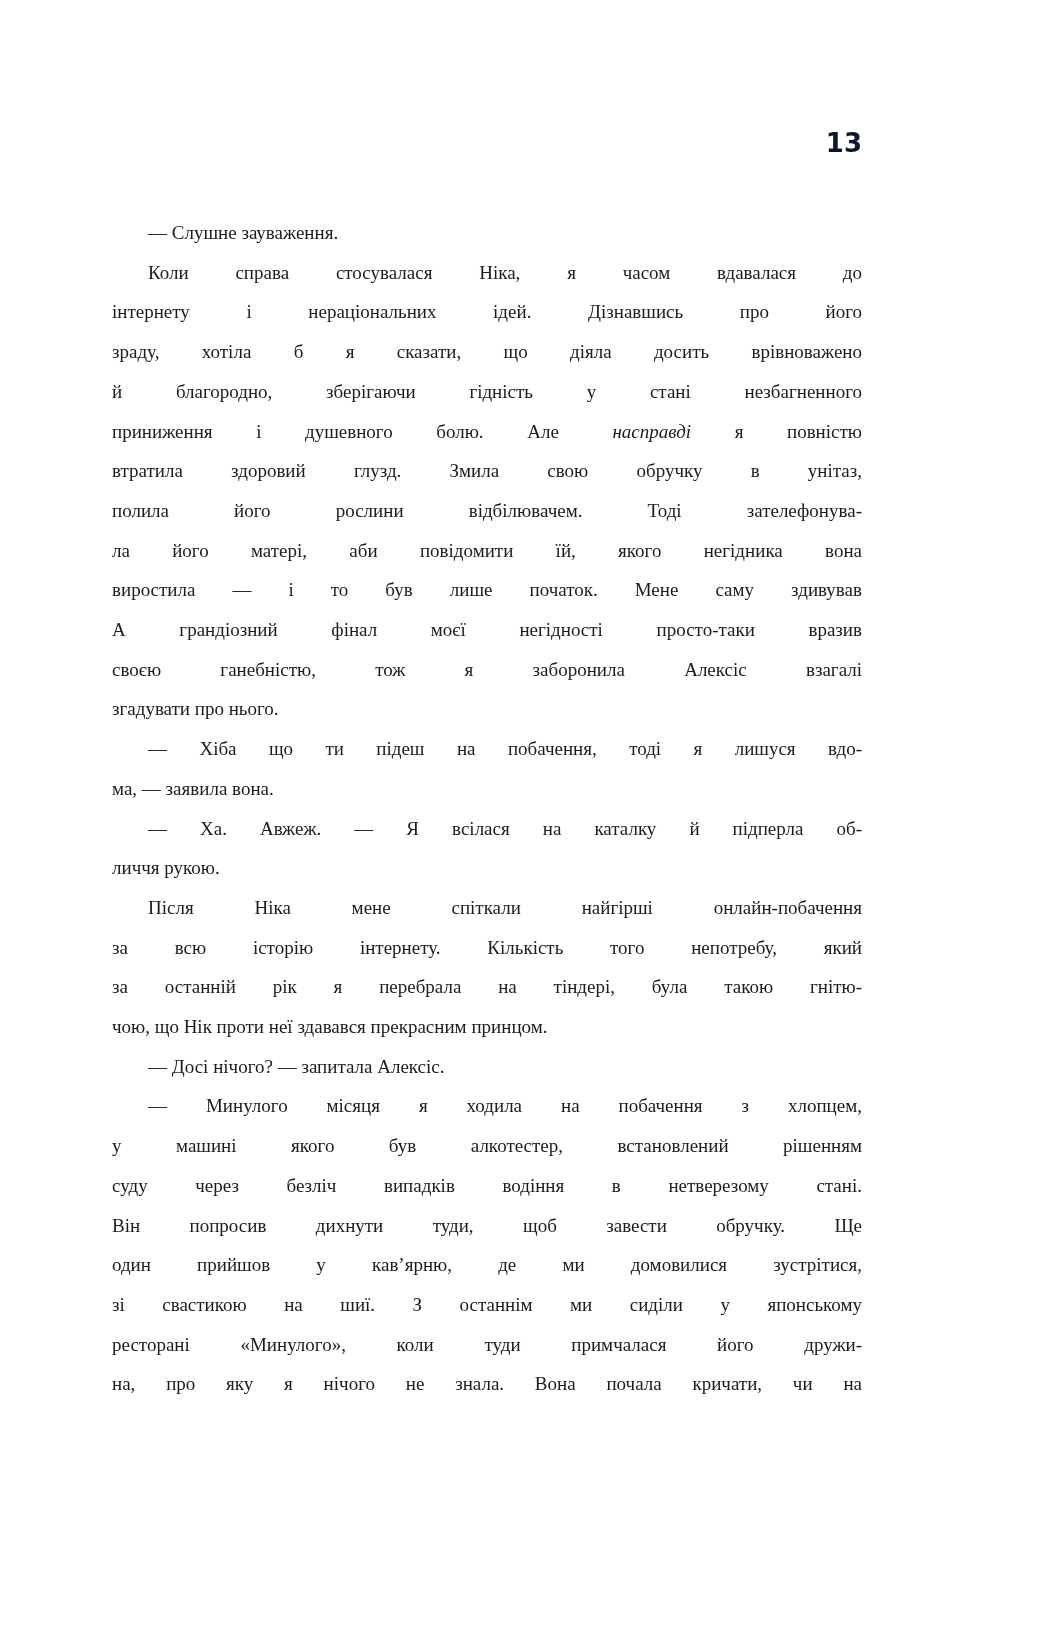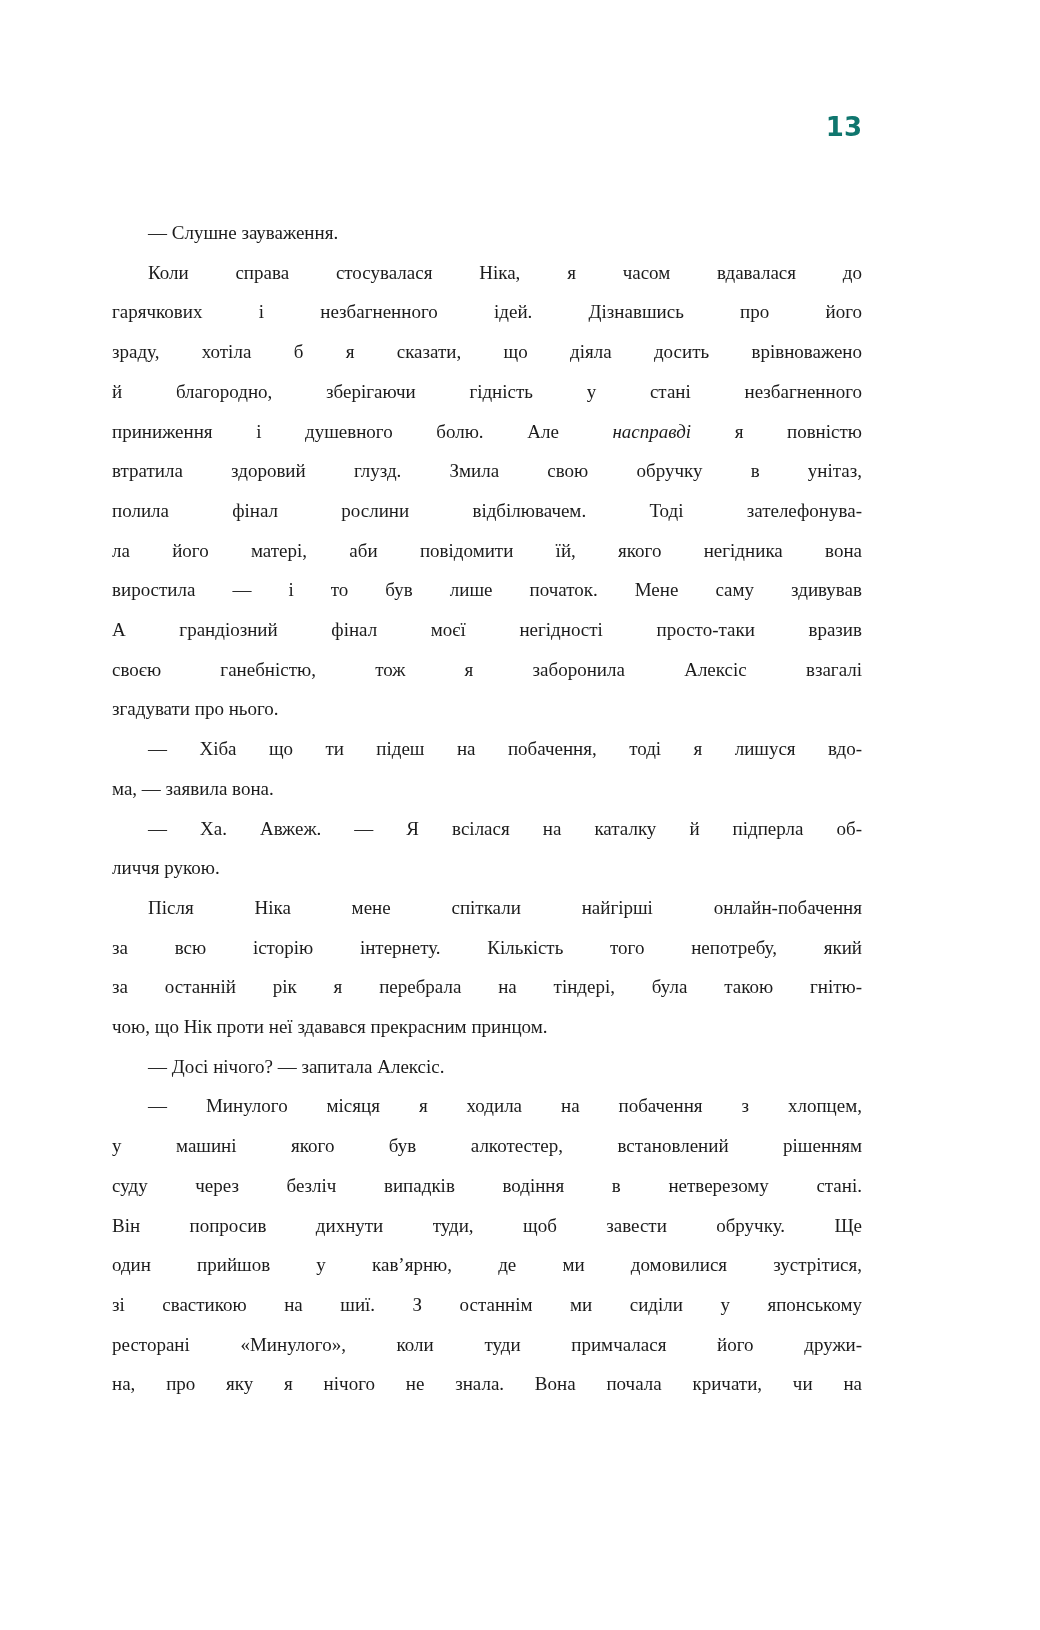--- a/index.html
+++ b/index.html
@@ -14,26 +14,26 @@
     overflow: hidden;
     font-family: "Liberation Serif", "DejaVu Serif", serif;
   }
   .book-page {
     position: absolute;
     inset: 0;
     background: #ffffff;
   }
   .page-number {
     position: absolute;
-    top: 112px;
+    top: 128px;
     right: 178px;
     font-family: "DejaVu Sans", "Liberation Sans", sans-serif;
     font-weight: 700;
     font-size: 26px;
-    color: #0f766e;
+    color: #0f172a;
   }
   .text-block {
     position: absolute;
     left: 112px;
     top: 213px;
     width: 750px;
     font-size: 19px;
     line-height: 39.7px;
     color: #1c1c1c;
   }
@@ -62,26 +62,26 @@
 <body>
 
 <div class="book-page">
   <div class="page-number">13</div>
   <div class="text-block" id="text-block">
       <div class="para">
         <div class="line first endline"><span>— Слушне зауваження.</span></div>
       </div>
       <div class="para">
         <div class="line first"><span>Коли справа стосувалася Ніка, я часом вдавалася до</span></div>
-        <div class="line"><span>гарячкових і незбагненного ідей. Дізнавшись про його</span></div>
+        <div class="line"><span>інтернету і нераціональних ідей. Дізнавшись про його</span></div>
         <div class="line"><span>зраду, хотіла б я сказати, що діяла досить врівноважено</span></div>
         <div class="line"><span>й благородно, зберігаючи гідність у стані незбагненного</span></div>
         <div class="line"><span>приниження і душевного болю. Але </span><span class="it">насправді</span><span> я повністю</span></div>
         <div class="line"><span>втратила здоровий глузд. Змила свою обручку в унітаз,</span></div>
-        <div class="line"><span>полила фінал рослини відбілювачем. Тоді зателефонува-</span></div>
+        <div class="line"><span>полила його рослини відбілювачем. Тоді зателефонува-</span></div>
         <div class="line"><span>ла його матері, аби повідомити їй, якого негідника вона</span></div>
         <div class="line"><span>виростила — і то був лише початок. Мене саму здивував</span></div>
         <div class="line"><span>А грандіозний фінал моєї негідності просто-таки вразив</span></div>
         <div class="line"><span>своєю ганебністю, тож я заборонила Алексіс взагалі</span></div>
         <div class="line endline"><span>згадувати про нього.</span></div>
       </div>
       <div class="para">
         <div class="line first"><span>— Хіба що ти підеш на побачення, тоді я лишуся вдо-</span></div>
         <div class="line endline"><span>ма, — заявила вона.</span></div>
       </div>

